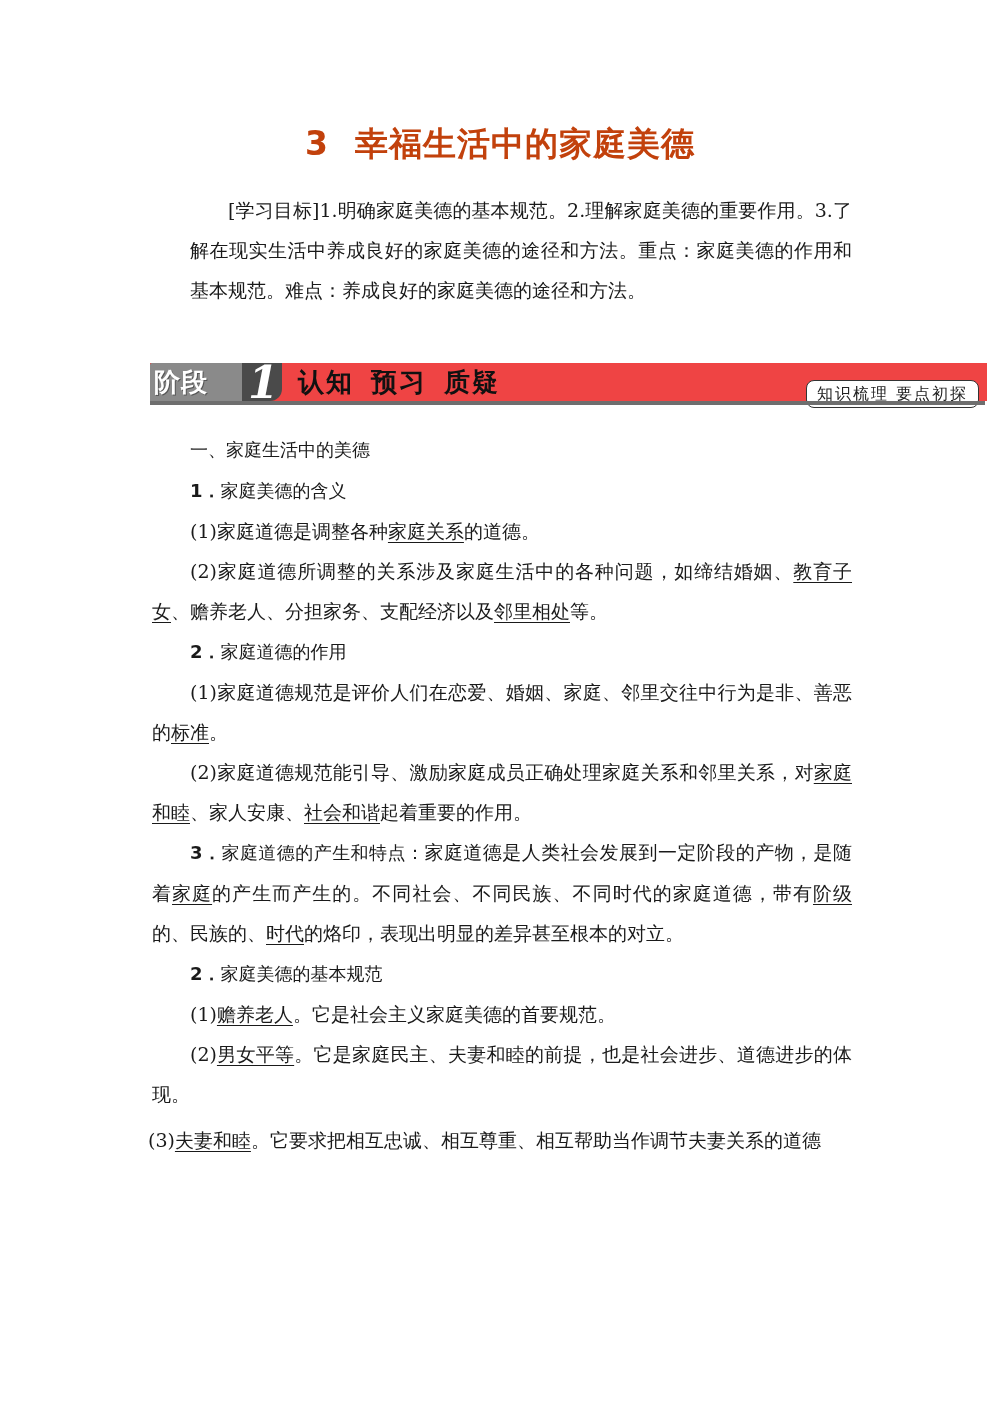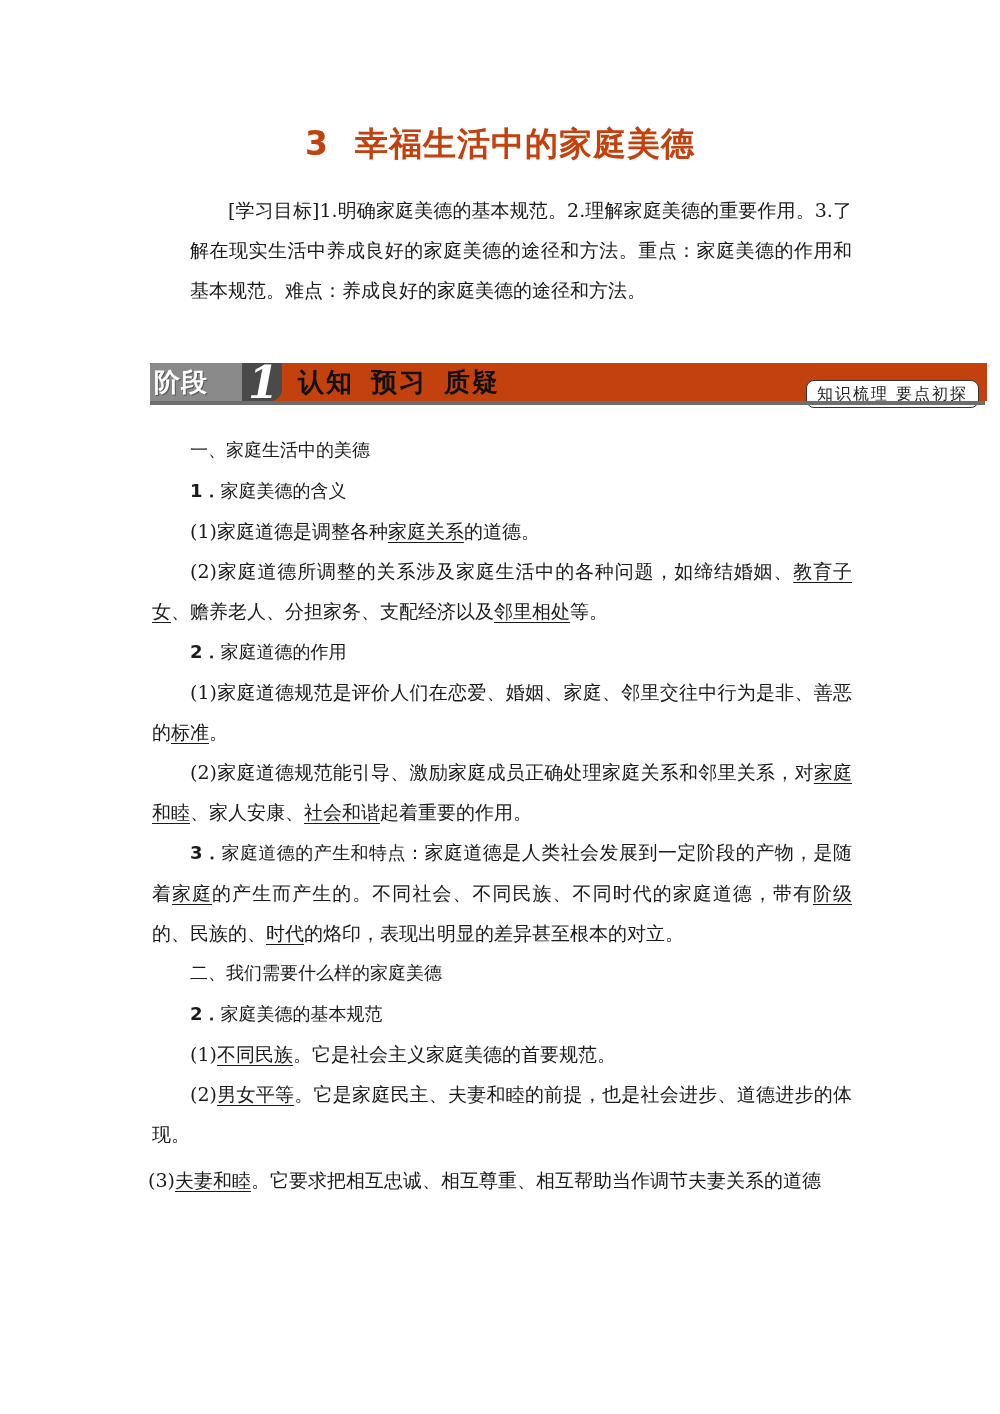--- a/index.html
+++ b/index.html
@@ -17,21 +17,21 @@
     .objectives {
       position: absolute; left: 152px; top: 190px; width: 700px;
       font-size: 19px; line-height: 40px; text-align: justify;
     }
     .objectives .indent { padding-left: 38px; }
     .objectives .tag { margin-right: 0; }
 
     
     .banner {
       position: absolute; left: 150px; top: 363px; width: 837px; height: 38px;
-      background: #c2410c;
+      background: #ef4444;
     }
     .banner-bottom {
       position: absolute; left: 150px; top: 401px; width: 835px; height: 4px;
       background: #6e6e6e;
     }
     .stage-box {
       position: absolute; left: 0; top: 0; width: 92px; height: 38px;
       background: #8a8a8a; border-radius: 2px 0 0 0;
     }
     .stage-label {
@@ -106,20 +106,19 @@
   <p class="p ind"><span class="b">1．</span><span class="h2">家庭美德的含义</span></p>
   <p class="p ind"><span>(1)家庭道德是调整各种</span><span class="u">家庭关系</span><span>的道德。</span></p>
   <p class="p ind"><span>(2)家庭道德所调整的关系涉及家庭生活中的各种问题，如缔结婚姻、</span><span class="u">教育子女</span><span>、赡养老人、分担家务、支配经济以及</span><span class="u">邻里相处</span><span>等。</span></p>
 
   <p class="p ind"><span class="b">2．</span><span class="h2">家庭道德的作用</span></p>
   <p class="p ind"><span>(1)家庭道德规范是评价人们在恋爱、婚姻、家庭、邻里交往中行为是非、善恶的</span><span class="u">标准</span><span>。</span></p>
   <p class="p ind"><span>(2)家庭道德规范能引导、激励家庭成员正确处理家庭关系和邻里关系，对</span><span class="u">家庭和睦</span><span>、家人安康、</span><span class="u">社会和谐</span><span>起着重要的作用。</span></p>
 
   <p class="p ind"><span class="b">3．</span><span class="h2">家庭道德的产生和特点：</span><span>家庭道德是人类社会发展到一定阶段的产物，是随着</span><span class="u">家庭</span><span>的产生而产生的。不同社会、不同民族、不同时代的家庭道德，带有</span><span class="u">阶级</span><span>的、民族的、</span><span class="u">时代</span><span>的烙印，表现出明显的差异甚至根本的对立。</span></p>
 
-  <p class="p ind h1">二、我们需要什么样的家庭美德</p>
 
 
   <p class="p ind"><span class="b">2．</span><span class="h2">家庭美德的基本规范</span></p>
-  <p class="p ind"><span>(1)</span><span class="u">不同民族</span><span>。它是社会主义家庭美德的首要规范。</span></p>
+  <p class="p ind"><span>(1)</span><span class="u">赡养老人</span><span>。它是社会主义家庭美德的首要规范。</span></p>
   <p class="p ind"><span>(2)</span><span class="u">男女平等</span><span>。它是家庭民主、夫妻和睦的前提，也是社会进步、道德进步的体现。</span></p>
   <p class="p last"><span>(3)</span><span class="u">夫妻和睦</span><span>。它要求把相互忠诚、相互尊重、相互帮助当作调节夫妻关系的道德</span></p>
 </div>
 
 </body></html>

